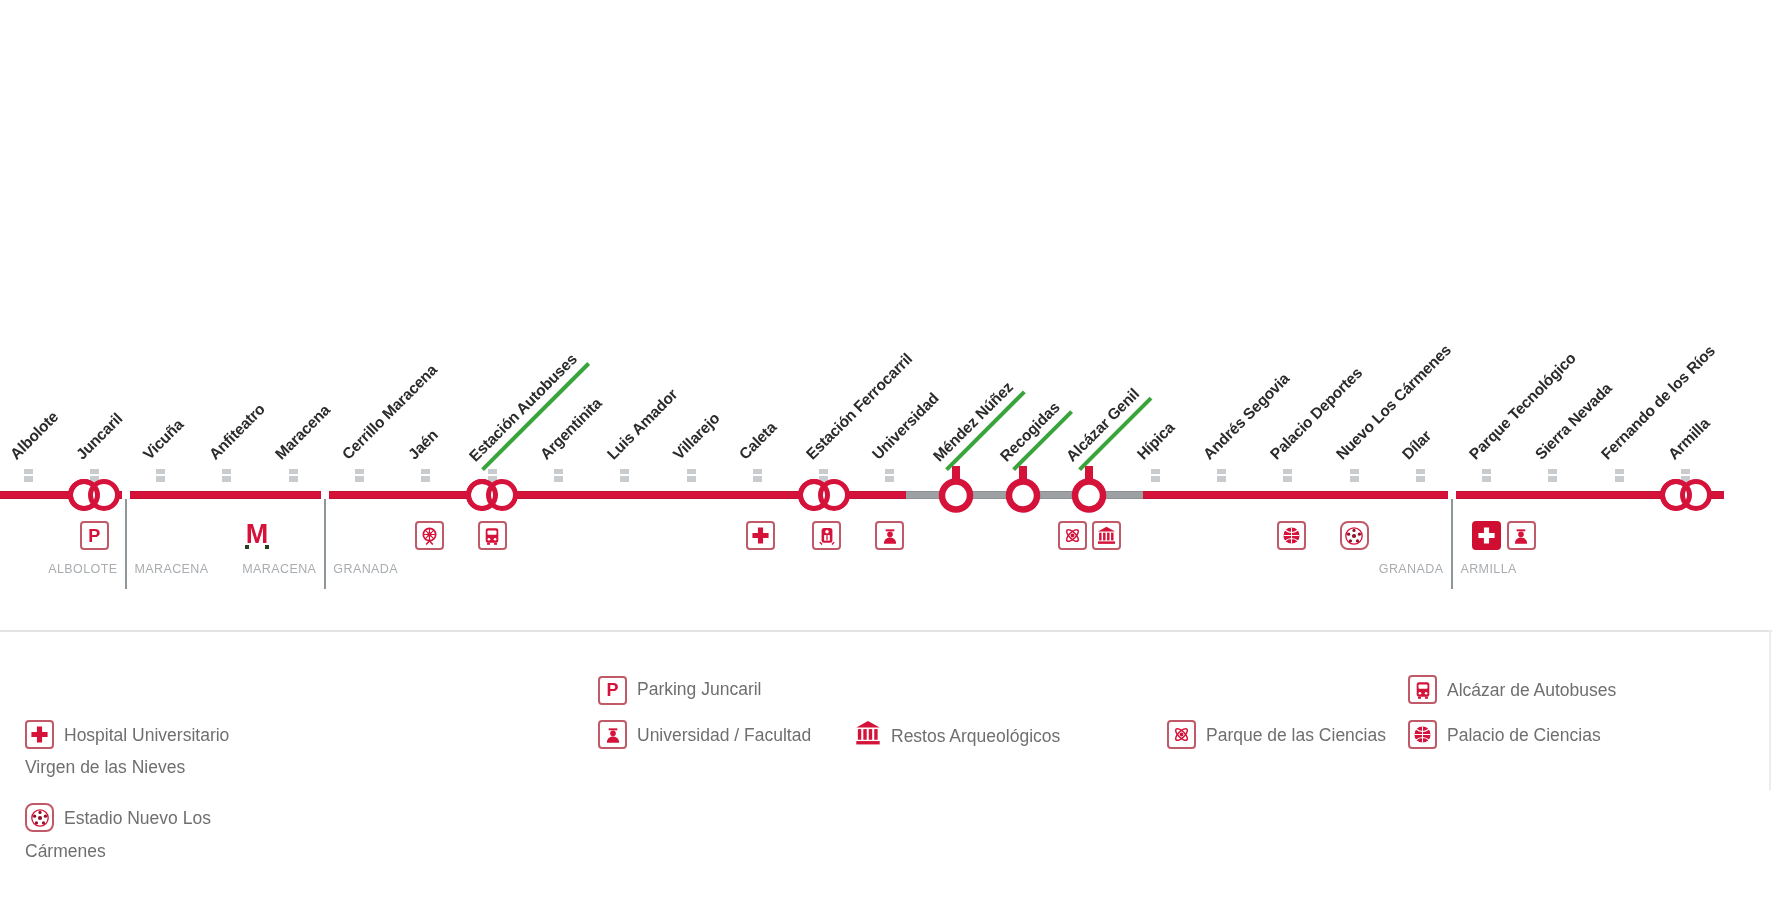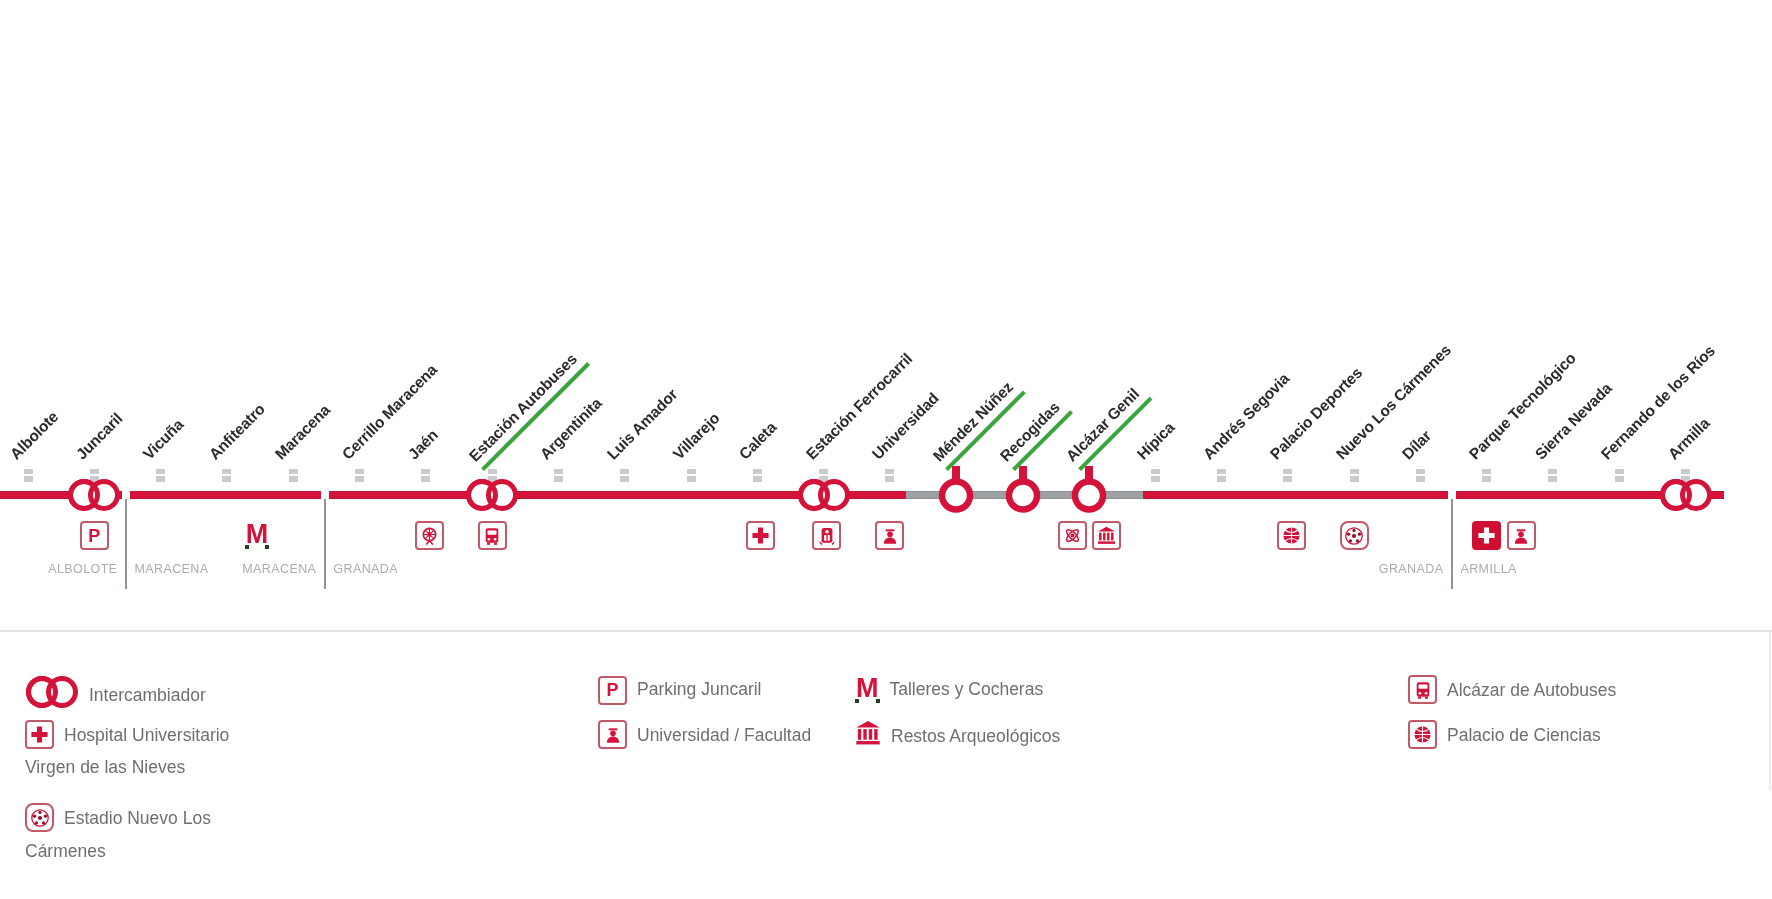--- a/index.html
+++ b/index.html
@@ -266,25 +266,20 @@
     </div>
     <div class="divider" style="left: 125.45px;"></div>
     <div class="mun r" style="left: -82.55px; width: 200px;">ALBOLOTE</div>
     <div class="mun" style="left: 134.45px;">MARACENA</div>
     <div class="divider" style="left: 324.35px;"></div>
     <div class="mun r" style="left: 116.35px; width: 200px;">MARACENA</div>
     <div class="mun" style="left: 333.35px;">GRANADA</div>
     <div class="divider" style="left: 1451.45px;"></div>
     <div class="mun r" style="left: 1243.45px; width: 200px;">GRANADA</div>
     <div class="mun" style="left: 1460.45px;">ARMILLA</div>
-    <div class="lg-item" style="left: 25px; top: 675px; width: 215px;"><span class="lg-ic"><span><svg width="54" height="34" viewBox="0 0 54 34">
-    <circle class="ring" cx="17" cy="17" r="13.5" stroke-width="5"></circle>
-    <circle class="ring" cx="37" cy="17" r="13.5" stroke-width="5"></circle>
-    <circle class="s-red" cx="17" cy="17" r="13.5" stroke-width="5"></circle>
-  </svg></span></span><span>Intercambiador</span></div>
     <div class="lg-item" style="left: 25px; top: 720px; width: 215px;"><span class="lg-ic"><span class="ibox">
           <svg width="19" height="19" viewBox="0 0 20 20">
     <path class="f-red" d="M7.3 1.5 h5.4 v5.8 h5.8 v5.4 h-5.8 v5.8 H7.3 v-5.8 H1.5 V7.3 h5.8 Z"></path>
   </svg>
         </span></span><span>Hospital Universitario Virgen de las Nieves</span></div>
     <div class="lg-item" style="left: 25px; top: 803px; width: 215px;"><span class="lg-ic"><span class="ibox round">
           <svg width="20" height="20" viewBox="0 0 20 20">
     <circle class="s-red" cx="10" cy="10" r="8.2" stroke-width="1.3"></circle>
     <circle class="f-dark" cx="10" cy="10" r="2.1"></circle>
     <circle class="f-dark" cx="10" cy="4.4" r="1.6"></circle>
@@ -297,29 +292,35 @@
     <div class="lg-item" style="left: 598px; top: 675px; width: 250px;"><span class="lg-ic"><span class="ibox">
           <span class="gP">P</span>
         </span></span><span>Parking Juncaril</span></div>
     <div class="lg-item" style="left: 598px; top: 720px; width: 250px;"><span class="lg-ic"><span class="ibox">
           <svg width="18" height="18" viewBox="0 0 20 20">
     <rect class="f-red" x="5.2" y="2.6" width="9.6" height="2.2"></rect>
     <circle class="f-red" cx="10" cy="8.2" r="3.1"></circle>
     <path class="f-red" d="M3.2 18.5 c0-4.3 3-6.8 6.8-6.8 s6.8 2.5 6.8 6.8 Z"></path>
   </svg>
         </span></span><span>Universidad / Facultad</span></div>
-    <div class="lg-item" style="left: 855px; top: 675px; width: 270px;"><span class="lg-ic"><span class="gM">M</span></span><span>Talleres y Cocheras</span></div>
     <div class="lg-item" style="left: 855px; top: 720px; width: 270px;"><span class="lg-ic"><span><svg width="26" height="26" viewBox="0 0 20 20">
     <path class="f-red" d="M10 0.8 L19 5.8 H1 Z"></path>
     <rect class="f-red" x="2.2" y="7" width="2.6" height="8.2"></rect>
     <rect class="f-red" x="6.4" y="7" width="2.6" height="8.2"></rect>
     <rect class="f-red" x="10.6" y="7" width="2.6" height="8.2"></rect>
     <rect class="f-red" x="14.8" y="7" width="2.6" height="8.2"></rect>
     <rect class="f-red" x="1" y="16.2" width="18" height="2.6"></rect>
   </svg></span></span><span>Restos Arqueológicos</span></div>
+    <div class="lg-item" style="left: 1167px; top: 720px; width: 240px;"><span class="lg-ic"><span class="ibox">
+          <svg width="19" height="19" viewBox="0 0 20 20">
+    <ellipse class="s-red" cx="10" cy="10" rx="8" ry="3.4" stroke-width="1.6" transform="rotate(45 10 10)"></ellipse>
+    <ellipse class="s-red" cx="10" cy="10" rx="8" ry="3.4" stroke-width="1.6" transform="rotate(-45 10 10)"></ellipse>
+    <circle class="f-red" cx="10" cy="10" r="2"></circle>
+  </svg>
+        </span></span><span>Parque de las Ciencias</span></div>
     <div class="lg-item" style="left: 1408px; top: 675px; width: 300px;"><span class="lg-ic"><span class="ibox">
           <svg width="18" height="18" viewBox="0 0 20 20">
     <rect class="f-red" x="3" y="1.5" width="14" height="16" rx="2.5"></rect>
     <rect class="f-wht" x="5" y="4" width="10" height="4.5" rx="1"></rect>
     <circle class="f-wht" cx="6.6" cy="13.6" r="1.5"></circle>
     <circle class="f-wht" cx="13.4" cy="13.6" r="1.5"></circle>
     <rect class="f-red" x="4.5" y="17.5" width="3.2" height="2.3"></rect>
     <rect class="f-red" x="12.3" y="17.5" width="3.2" height="2.3"></rect>
   </svg>
         </span></span><span>Alcázar de Autobuses</span></div>

